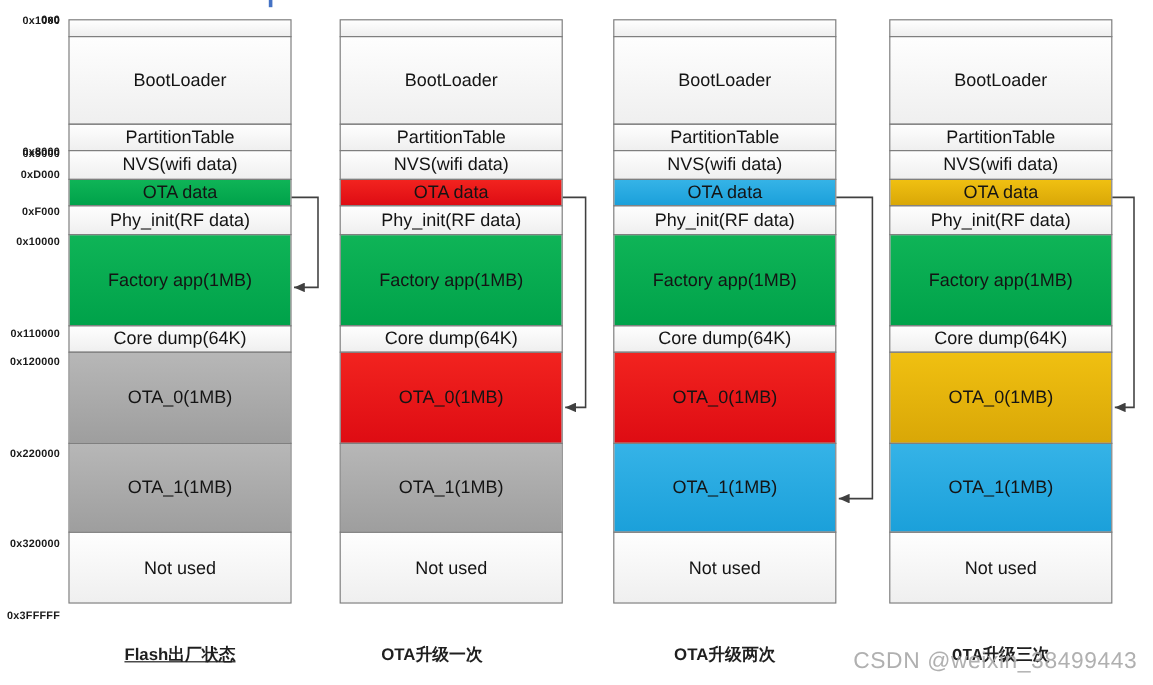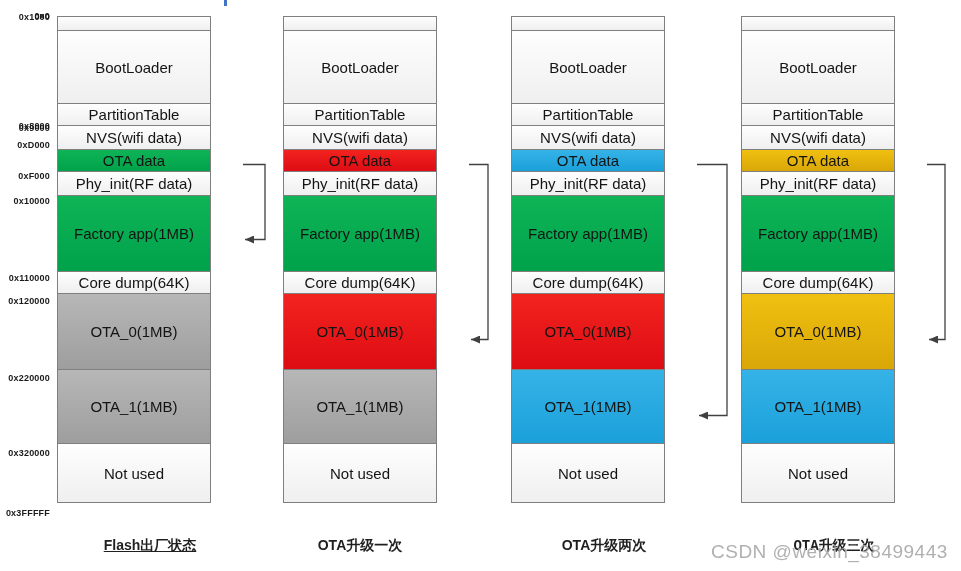--- a/index.html
+++ b/index.html
@@ -5,21 +5,21 @@
   html,body { margin:0; padding:0; background:#ffffff; }
   .canvas {
     position:relative; width:961px; height:571px; background:#ffffff;
     font-family:"Liberation Sans","DejaVu Sans",sans-serif; overflow:hidden;
   }
   .addr {
     position:absolute; left:0; width:50px; text-align:right;
     font-size:9px; font-weight:bold; color:#1a1a1a; line-height:10px;
     letter-spacing:0.2px;
   }
-  .col { position:absolute; top:16px; width:154px; }
+  .col { position:absolute; top:16px; width:186px; }
   .block {
     position:relative; box-sizing:border-box; width:100%;
     border:1px solid #7f7f7f;
     display:flex; align-items:center; justify-content:center;
     font-size:15px; color:#141414;
   }
   .block + .block { margin-top:-1px; }
   .c-white  { background:linear-gradient(#fefefe,#efefef); }
   .c-green  { background:linear-gradient(#0fb457,#00a24a); }
   .c-red    { background:linear-gradient(#f2231f,#de0c13); }

